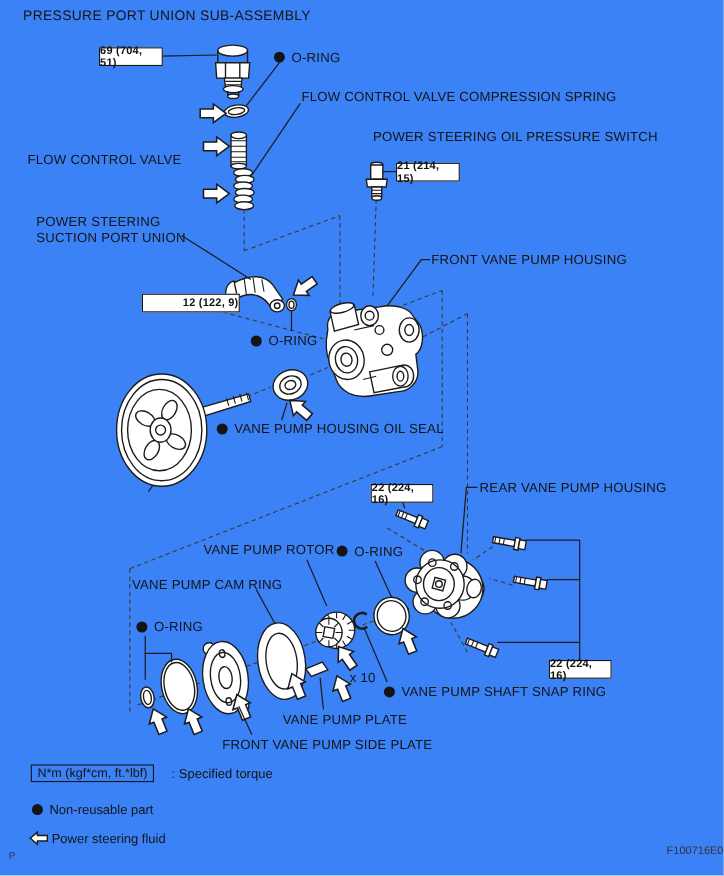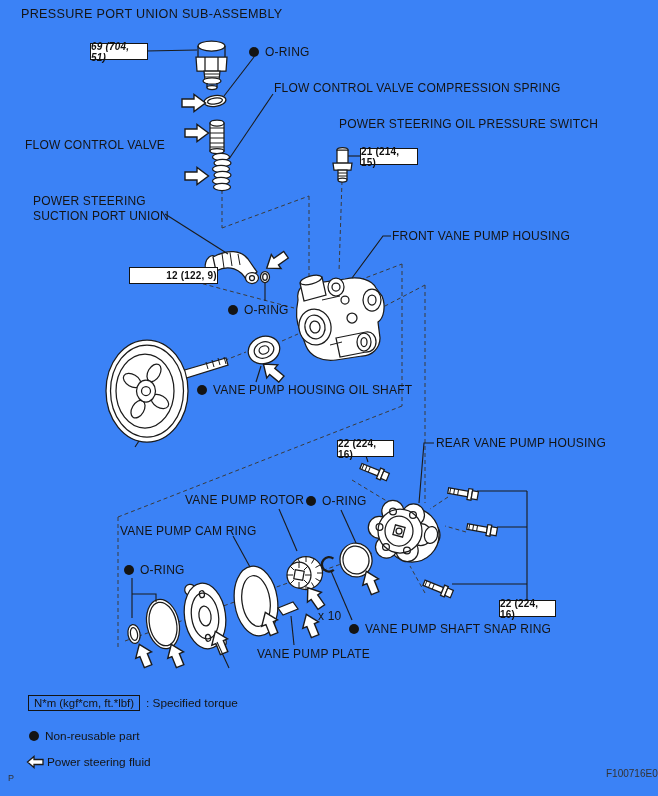--- a/index.html
+++ b/index.html
@@ -9,21 +9,21 @@
   .lbl{position:absolute;font-size:12px;line-height:14px;letter-spacing:.2px;
        white-space:nowrap;color:#141414;}
   .lbl.wrap{white-space:normal;}
   .dot{display:inline-block;width:10px;height:10px;border-radius:50%;
        background:#141414;margin-right:6px;vertical-align:-1px;}
   .tbox{position:absolute;border:1.6px solid #141414;background:#fff;
         font-size:10px;font-weight:bold;letter-spacing:.2px;
         display:flex;align-items:center;justify-content:center;}
   .title{position:absolute;font-size:12.6px;letter-spacing:.3px;color:#141414;}
   .legend-row{position:absolute;display:flex;align-items:center;font-size:11.8px;color:#141414;}
-  .legend-torque-box{border:1.5px solid #141414;padding:1px 5px;margin-right:6px;font-size:11.4px;}
+  .legend-torque-box{border:1.5px solid #141414;padding:1px 5px;margin-right:16px;font-size:11.4px;}
   .tiny{position:absolute;font-size:10px;color:#333;}
   .pmark{position:absolute;font-size:9px;color:#333;}
   .fluid-arrow{margin-right:3px;display:inline-block;}
 </style>
 </head>
 <body>
 
 <div id="stage">
 
 <svg id="art" width="658" height="796" viewBox="0 0 658 796">
@@ -287,48 +287,49 @@
     <path d="M233,536 L250,567"></path>
     <path d="M132,578 L132,618 M132,594 L156,594 L156,602"></path>
     <path d="M331,571 L352,620"></path>
     <path d="M291,616 L294,645"></path>
     <path d="M217,642 L229,668"></path>
   </g>
 </svg>
 
 <div class="title" style="left:21px;top:7px;">PRESSURE PORT UNION SUB-ASSEMBLY</div>
 
-<div class="tbox" style="left:90px;top:43px;width:56px;height:15px;font-style:italic;">69 (704, 51)</div>
+<div class="tbox" style="left:90px;top:43px;width:56px;height:15px;">69 (704, 51)</div>
 <div class="tbox" style="left:360px;top:148px;width:56px;height:15px;">21 (214, 15)</div>
 <div class="tbox" style="left:129px;top:267px;width:51px;height:15px;padding-left:36px;">12 (122, 9)</div>
 <div class="tbox" style="left:337px;top:440px;width:55px;height:15px;">22 (224, 16)</div>
 <div class="tbox" style="left:499px;top:600px;width:55px;height:15px;">22 (224, 16)</div>
 
 <div class="lbl" style="left:249px;top:45px;">
   <span class="dot"></span><span>O-RING</span></div>
 <div class="lbl" style="left:274px;top:81px;">FLOW CONTROL VALVE COMPRESSION SPRING</div>
 <div class="lbl" style="left:339px;top:117px;">POWER STEERING OIL PRESSURE SWITCH</div>
 <div class="lbl" style="left:25px;top:138px;">FLOW CONTROL VALVE</div>
 <div class="lbl wrap" style="left:33px;top:194px;width:140px;line-height:15px;">POWER STEERING SUCTION PORT UNION</div>
 <div class="lbl" style="left:392px;top:229px;text-align:center;">FRONT VANE PUMP HOUSING</div>
 <div class="lbl" style="left:228px;top:303px;">
   <span class="dot"></span><span>O-RING</span></div>
 <div class="lbl" style="left:197px;top:383px;">
-  <span class="dot"></span><span>VANE PUMP HOUSING OIL SHAFT</span></div>
+  <span class="dot"></span><span>VANE PUMP HOUSING OIL SEAL</span></div>
 <div class="lbl" style="left:436px;top:436px;">REAR VANE PUMP HOUSING</div>
 <div class="lbl" style="left:185px;top:493px;">VANE PUMP ROTOR</div>
 <div class="lbl" style="left:306px;top:494px;">
   <span class="dot"></span><span>O-RING</span></div>
 <div class="lbl" style="left:120px;top:524px;">VANE PUMP CAM RING</div>
 <div class="lbl" style="left:124px;top:563px;">
   <span class="dot"></span><span>O-RING</span></div>
 <div class="lbl" style="left:318px;top:609px;">x 10</div>
 <div class="lbl" style="left:349px;top:622px;">
   <span class="dot"></span><span>VANE PUMP SHAFT SNAP RING</span></div>
 <div class="lbl" style="left:257px;top:647px;">VANE PUMP PLATE</div>
+<div class="lbl" style="left:202px;top:670px;">FRONT VANE PUMP SIDE PLATE</div>
 
 <div class="legend-row" style="left:28px;top:695px;">
   <span class="legend-torque-box">N*m (kgf*cm, ft.*lbf)</span>
   <span>: Specified torque</span>
 </div>
 <div class="legend-row" style="left:29px;top:729px;">
   <span class="dot"></span>
   <span>Non-reusable part</span>
 </div>
 <div class="legend-row" style="left:26px;top:755px;">

